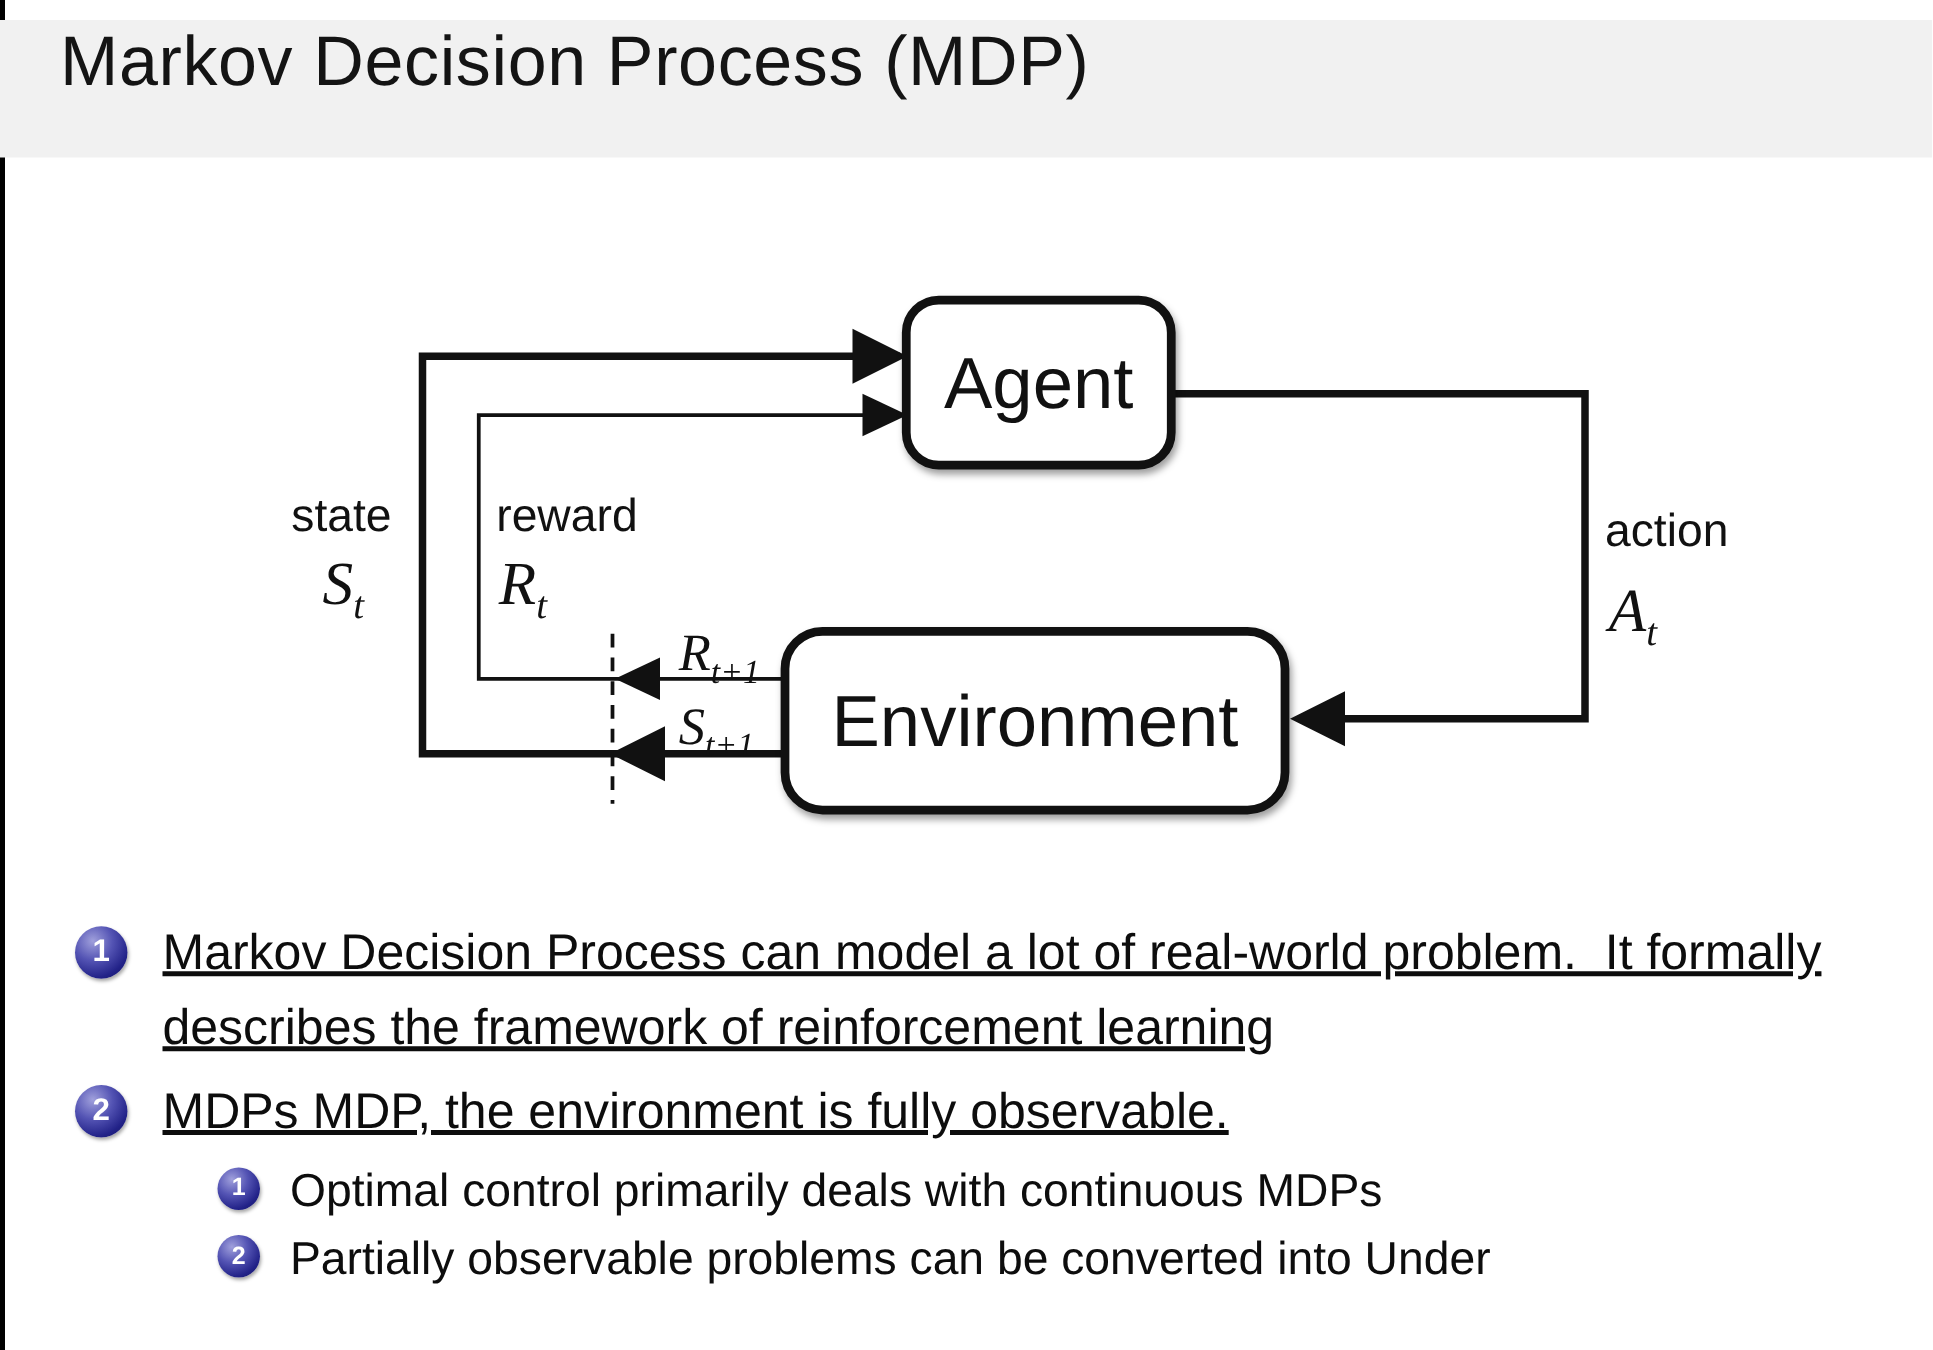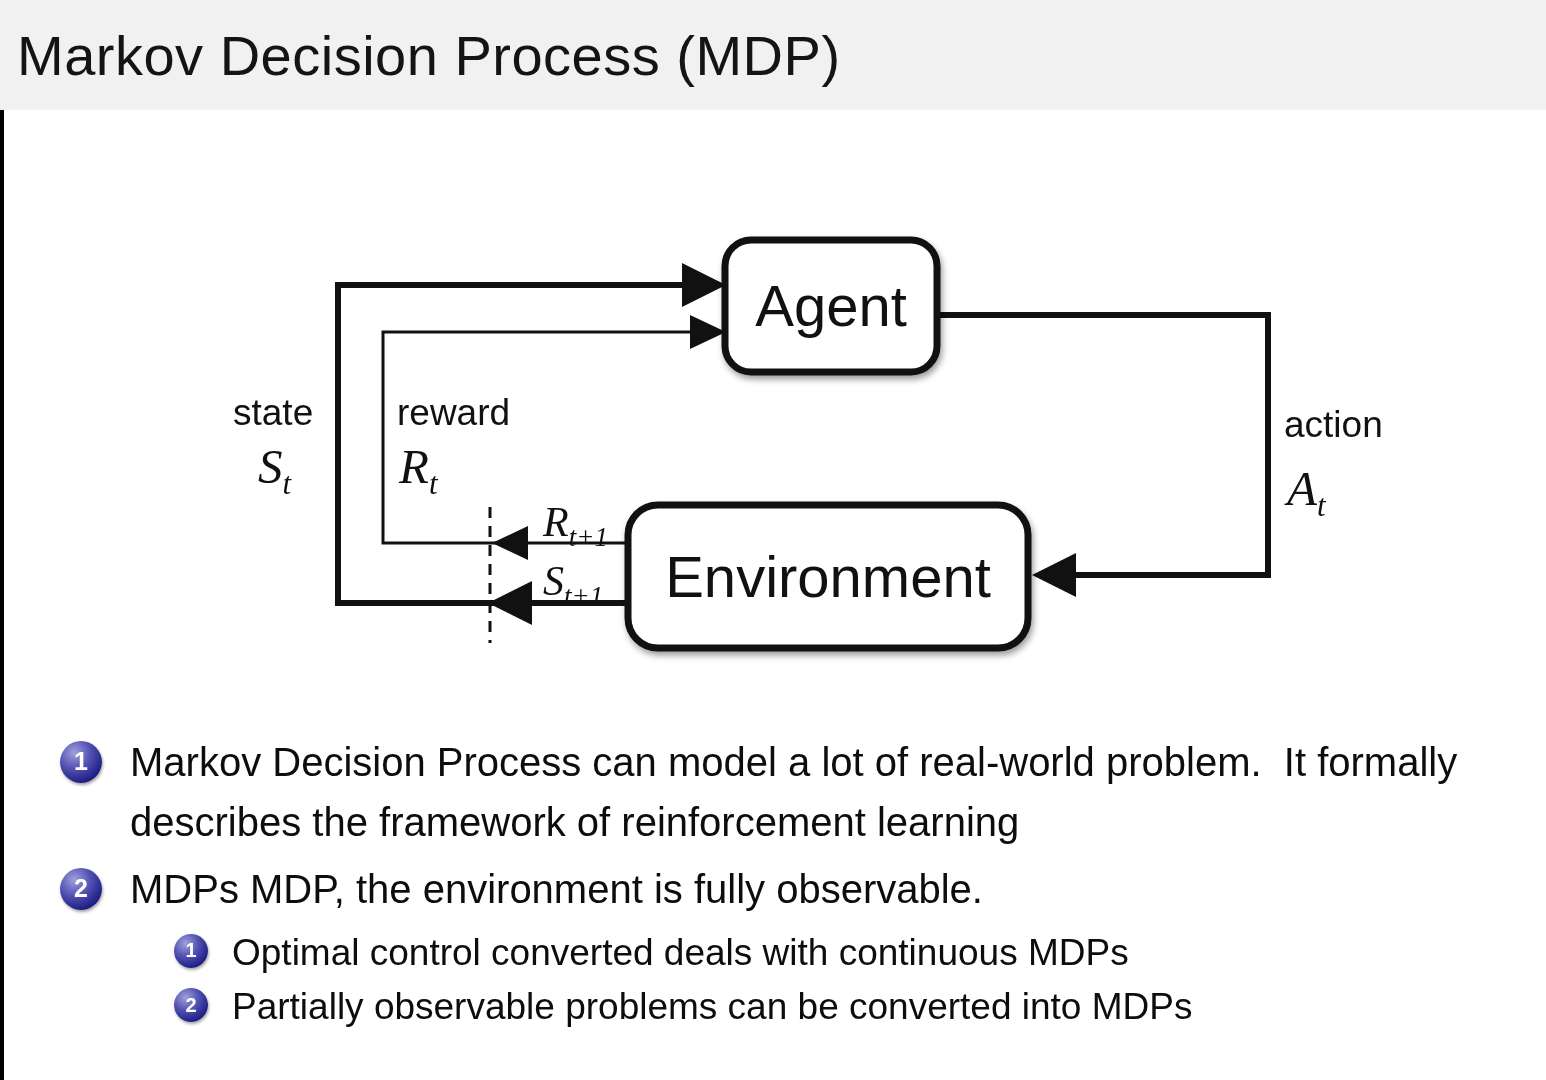--- a/index.html
+++ b/index.html
@@ -8,25 +8,25 @@
     width:1546px;height:1080px;
     background:#ffffff;
     font-family:"Liberation Sans", sans-serif;
     color:#111;
     overflow:hidden;
   }
   .left-border{
     position:absolute;left:0;top:0;width:4px;height:1080px;background:#000;
   }
   .titlebar{
-    position:absolute;left:0;top:0;width:1546px;height:110px;
+    position:absolute;left:0;top:16px;width:1546px;height:110px;
     background:#f1f1f1;
-    display:flex;align-items:center;
+    display:flex;align-items:flex-start;
     box-sizing:border-box;
-    padding-left:17px;
+    padding-left:48px;
   }
   .titlebar h1{
     margin:0;font-size:56px;font-weight:500;letter-spacing:0.5px;color:#141414;
     font-family:"Liberation Sans", sans-serif;
   }
   .diagram{
     position:absolute;left:0;top:170px;
   }
   .diagram .boxlabel{
     font-family:"Liberation Sans", sans-serif;
@@ -47,21 +47,21 @@
   }
   .diagram .mathsmall .sub{font-size:27px;}
   .content{
     position:absolute;left:60px;top:732px;width:1406px;
   }
   .item{
     display:flex;align-items:flex-start;gap:28px;
     font-size:40px;line-height:1.5;margin-bottom:7px;
     color:#0d0d0d;
   }
-  .item .text{flex:1;}
+  .item .text{flex:1;text-decoration:underline;}
   .badge{
     flex:0 0 auto;
     width:42px;height:42px;border-radius:50%;
     margin-top:9px;
     background:radial-gradient(circle at 34% 28%, #a0a0dc 0%, #5454b4 38%, #222288 72%, #12125c 100%);
     color:#fff;
     display:flex;align-items:center;justify-content:center;
     font-size:25px;font-weight:bold;
     box-shadow:1px 2px 3px rgba(0,0,0,0.35);
   }
@@ -127,22 +127,22 @@
     </div>
 
     <div class="item">
       <div class="badge">2</div>
       <div class="text">MDPs MDP, the environment is fully observable.</div>
     </div>
 
     <div class="sublist">
       <div class="subitem">
         <div class="badge">1</div>
-        <div class="text">Optimal control converted deals with continuous MDPs</div>
+        <div class="text">Optimal control primarily deals with continuous MDPs</div>
       </div>
       <div class="subitem">
         <div class="badge">2</div>
-        <div class="text">Partially observable problems can be converted into MDPs</div>
+        <div class="text">Partially observable problems can be converted into Under</div>
       </div>
     </div>
 
   </div>
 </div>
 
 </body></html>

